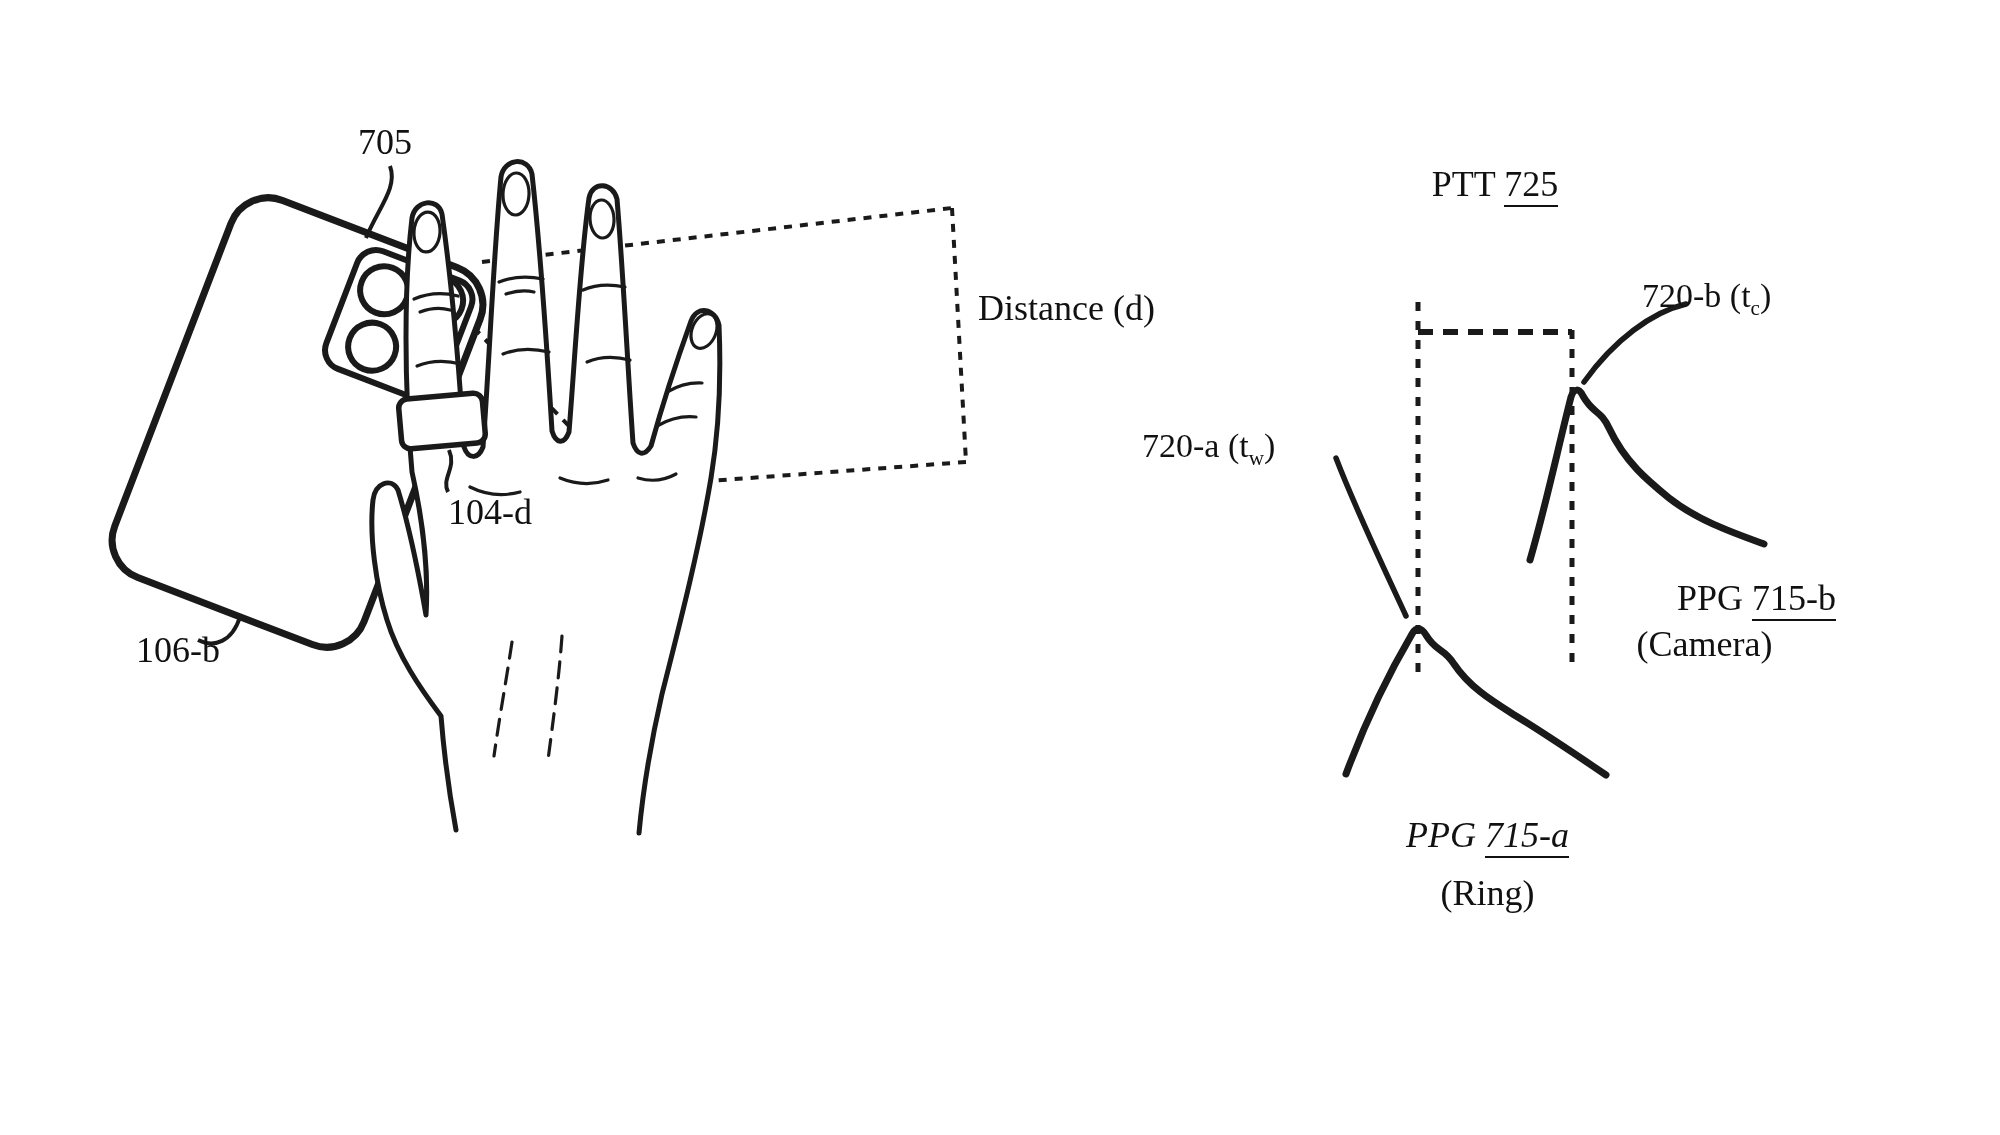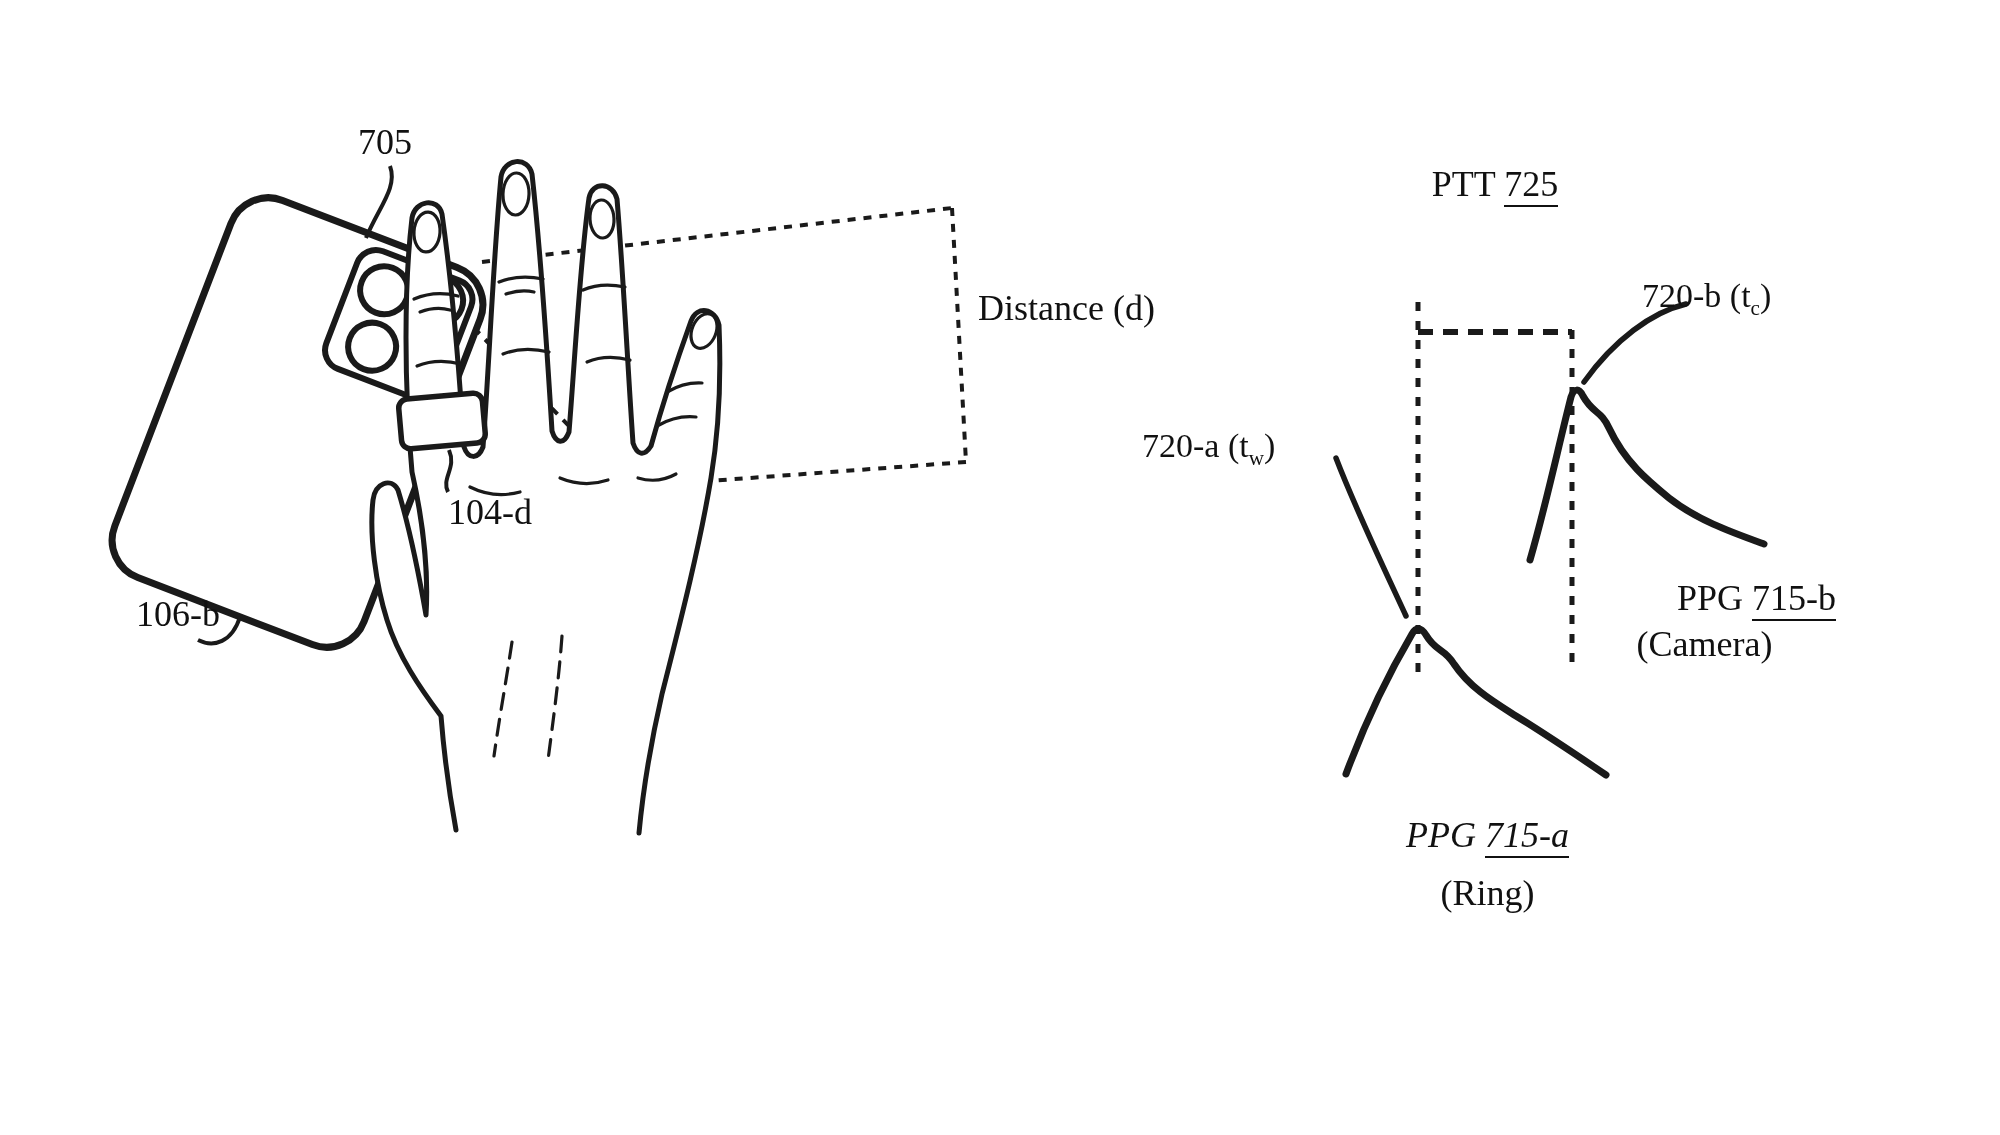--- a/index.html
+++ b/index.html
@@ -113,21 +113,21 @@
                C 1625 462 1647 480 1669 498
                C 1697 520 1731 532 1764 544" fill="none" stroke="#1a1a1a" stroke-width="7" stroke-linecap="round"></path>
       <path d="M 1686 304 C 1652 312 1614 340 1584 382" fill="none" stroke="#1a1a1a" stroke-width="5.5" stroke-linecap="round"></path>
     </g>
   </svg>
 
   <div class="label center" style="left:340px;top:122px;width:90px;">
     <span>705</span>
   </div>
 
-  <div class="label center" style="left:108px;top:594px;width:140px;text-align:center;">
+  <div class="label center" style="left:108px;top:630px;width:140px;text-align:center;">
     <span>106-b</span>
   </div>
 
   <div class="label center" style="left:420px;top:492px;width:140px;">
     <span>104-d</span>
   </div>
 
   <div class="label" style="left:978px;top:288px;">
     <span>Distance (d)</span>
   </div>

